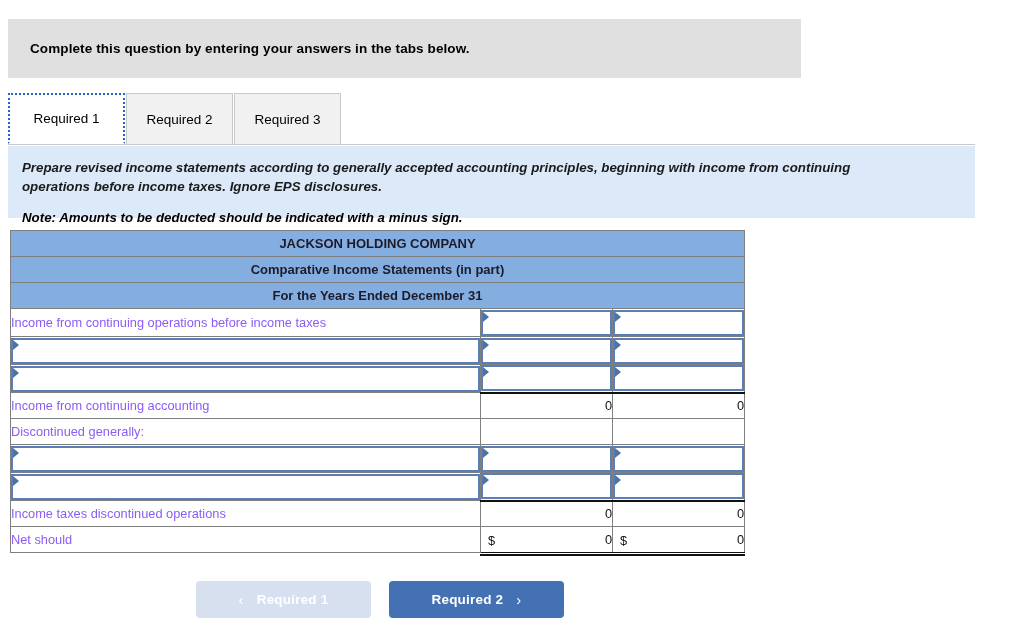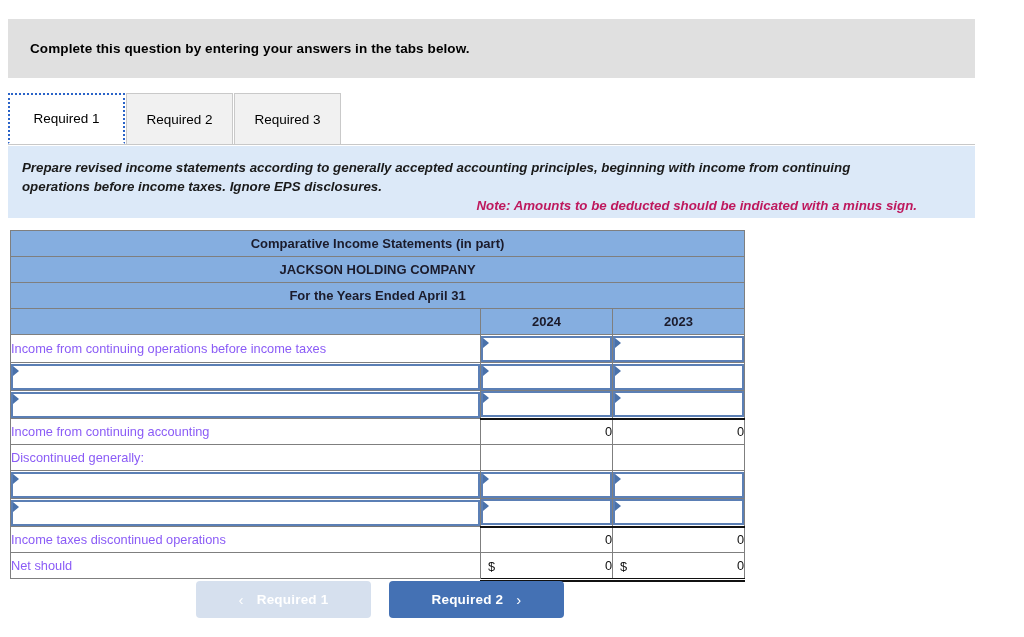--- a/index.html
+++ b/index.html
@@ -16,21 +16,21 @@
     color: #000000;
     overflow: hidden;
     position: relative;
   }
 
   
   .banner {
     position: absolute;
     left: 8px;
     top: 19px;
-    width: 967px;
+    width: 793px;
     height: 59px;
     background: #e0e0e0;
     box-sizing: border-box;
     display: flex;
     align-items: center;
   }
   .banner-text {
     font-size: 13.5px;
     font-weight: bold;
     color: #000;
@@ -94,24 +94,23 @@
   }
   .instructions p {
     margin: 0;
     font-size: 13.3px;
     line-height: 19px;
     font-weight: bold;
     color: #1a1a1a;
     max-width: 895px;
   }
   .instructions .note {
-    color: #be185d;
-    font-weight: bold;
-    margin-top: 0px;
-    text-align: right;
+    color: #000000;
+    font-weight: bold;
+    margin-top: 12px;
   }
 
   
   .sheet {
     position: absolute;
     left: 10px;
     top: 230px;
     width: 734px;
     border-collapse: collapse;
     table-layout: fixed;
@@ -281,32 +280,27 @@
 </div>
 
 <table class="sheet">
   <colgroup>
     <col class="col-label">
     <col class="col-amount">
     <col class="col-amount">
   </colgroup>
   <tbody>
     <tr>
+      <td class="hdr" colspan="3">JACKSON HOLDING COMPANY</td>
+    </tr>
+    <tr>
       <td class="hdr" colspan="3">Comparative Income Statements (in part)</td>
     </tr>
     <tr>
-      <td class="hdr" colspan="3">JACKSON HOLDING COMPANY</td>
-    </tr>
-    <tr>
-      <td class="hdr" colspan="3">For the Years Ended April 31</td>
-    </tr>
-    <tr>
-      <td class="blank-hdr"></td>
-      <td class="yr">2024</td>
-      <td class="yr">2023</td>
+      <td class="hdr" colspan="3">For the Years Ended December 31</td>
     </tr>
 
     <tr>
       <td class="label-cell">Income from continuing operations before income taxes</td>
       <td class="input-cell">
         <div class="field">
           <span class="tri"></span>
         </div>
       </td>
       <td class="input-cell">

